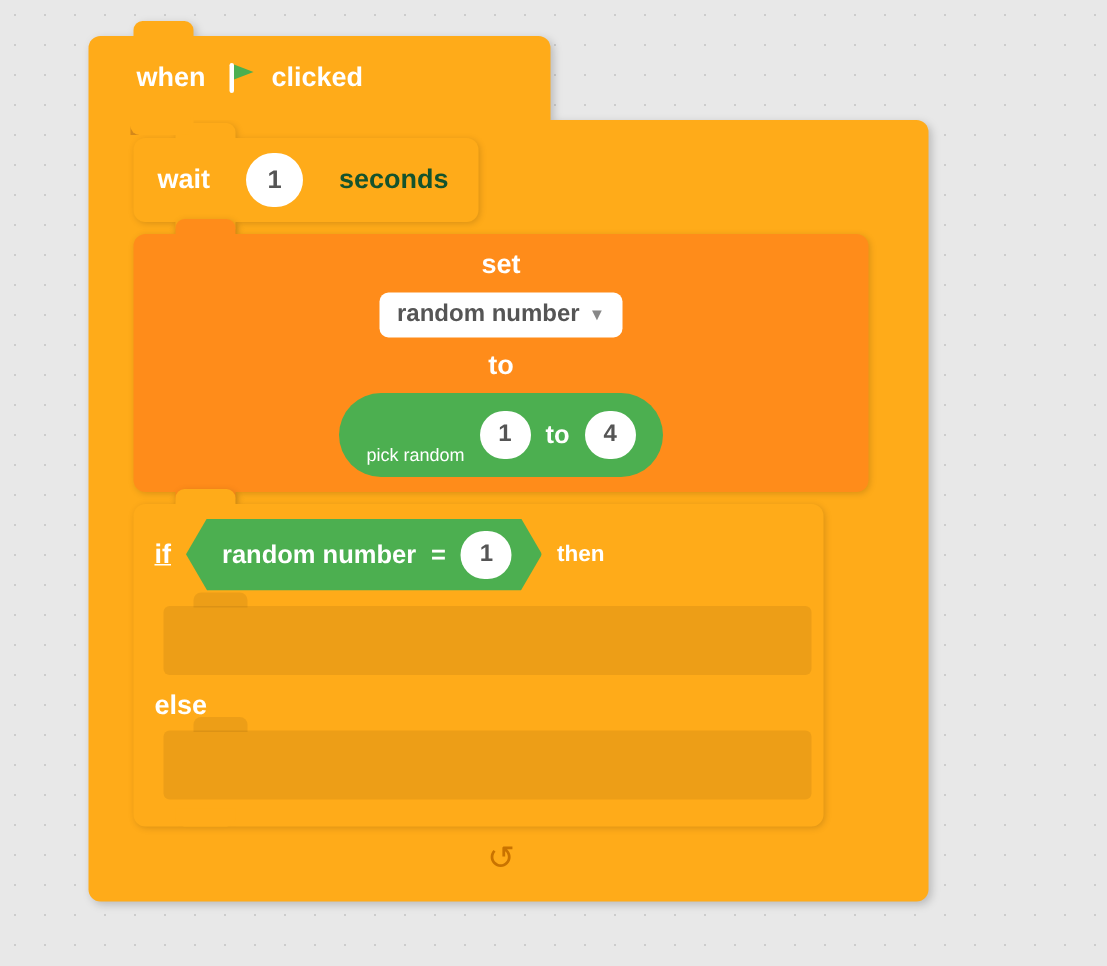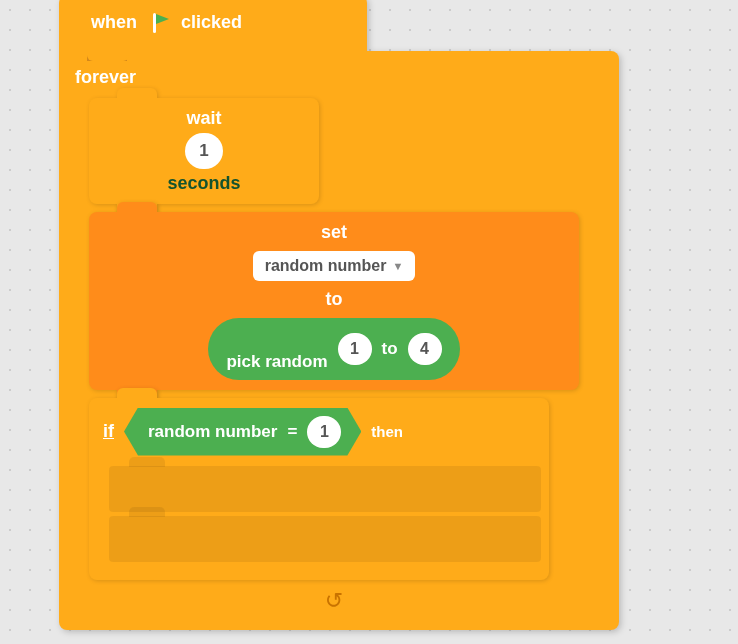--- a/index.html
+++ b/index.html
@@ -98,25 +98,24 @@
 
     <div style="position:absolute; bottom:-10px; left:28px; width:40px; height:12px; background:#FFAB19; border-radius:0 0 6px 6px; z-index:3;"></div>
   </div>
 
   <div style="position:relative; background:#FFAB19; border-radius:0 8px 8px 8px; padding:0 8px 12px 8px; width:560px; margin-top:0; z-index:1;">
 
     <div style="height:10px; position:relative; margin-bottom:2px;">
       <div style="position:absolute; top:0; left:20px; width:40px; height:10px; background:#d4881a; border-radius:6px 6px 0 0;"></div>
     </div>
 
-    <div style="font-size:18px; font-weight:700; color:#fff; padding:4px 10px 10px 8px;">forever</div>
 
     <div style="margin-left:22px; display:flex; flex-direction:column; gap:8px;">
 
-      <div style="position:relative; background:#FFAB19; border-radius:8px; padding:10px 16px; display:flex; align-items:center; gap:4px; width:230px; filter:drop-shadow(1px 1px 2px rgba(0,0,0,0.15));flex-direction:column;">
+      <div style="position:relative; background:#FFAB19; border-radius:8px; padding:10px 16px; display:flex; align-items:center; gap:24px; width:230px; filter:drop-shadow(1px 1px 2px rgba(0,0,0,0.15));">
 
         <div style="position:absolute; top:-10px; left:28px; width:40px; height:12px; background:#FFAB19; border-radius:6px 6px 0 0;"></div>
 
         <div style="position:absolute; bottom:-10px; left:28px; width:40px; height:12px; background:#FFAB19; border-radius:0 0 6px 6px; z-index:3;"></div>
 
         <span style="font-size:18px; font-weight:700; color:#fff;">wait</span>
         <div class="oval-input" style="background:#fff; border-radius:999px; min-width:38px; height:36px; display:flex; align-items:center; justify-content:center; font-size:17px; font-weight:700; color:#555; padding:0 12px;">1</div>
         <span style="font-size:18px; font-weight:700; color:#14532d;">seconds</span>
       </div>
 
@@ -129,21 +128,21 @@
         <span style="font-size:18px; font-weight:700; color:#fff;">set</span>
 
         <div style="background:#fff; border-radius:6px; padding:6px 12px; display:flex; align-items:center; gap:6px;">
           <span style="font-size:16px; font-weight:700; color:#555;">random number</span>
           <span style="font-size:11px; color:#888;">▼</span>
         </div>
 
         <span style="font-size:18px; font-weight:700; color:#fff;">to</span>
 
         <div style="background:#4CAF50; border-radius:999px; padding:8px 18px; display:flex; align-items:center; gap:10px;">
-          <span style="font-size:17px; font-weight:700; color:#fff;margin-top:26px;">pick random</span>
+          <span style="font-size:12px; font-weight:400; color:#fff;margin-top:26px;">pick random</span>
           <div style="background:#fff; border-radius:999px; min-width:34px; height:32px; display:flex; align-items:center; justify-content:center; font-size:16px; font-weight:700; color:#555; padding:0 10px;">1</div>
           <span style="font-size:17px; font-weight:700; color:#fff;">to</span>
           <div style="background:#fff; border-radius:999px; min-width:34px; height:32px; display:flex; align-items:center; justify-content:center; font-size:16px; font-weight:700; color:#555; padding:0 10px;">4</div>
         </div>
       </div>
 
       <div style="position:relative; background:#FFAB19; border-radius:8px; width:460px; filter:drop-shadow(1px 1px 2px rgba(0,0,0,0.15));">
 
         <div style="display:flex; align-items:center; gap:10px; padding:10px 14px; position:relative;">
 
@@ -159,20 +158,21 @@
           </div>
 
           <span style="font-size:15px; font-weight:700; color:#fff;">then</span>
         </div>
 
         <div style="margin-left:20px; min-height:46px; background:rgba(0,0,0,0.07); border-radius:4px; position:relative; margin-right:8px; margin-bottom:4px;">
 
           <div style="position:absolute; top:-9px; left:20px; width:36px; height:10px; background:rgba(0,0,0,0.07); border-radius:5px 5px 0 0;"></div>
         </div>
 
+        <div style="font-size:18px; font-weight:700; color:#fff; padding:6px 14px;">else</div>
 
         <div style="margin-left:20px; min-height:46px; background:rgba(0,0,0,0.07); border-radius:4px; position:relative; margin-right:8px; margin-bottom:4px;">
 
           <div style="position:absolute; top:-9px; left:20px; width:36px; height:10px; background:rgba(0,0,0,0.07); border-radius:5px 5px 0 0;"></div>
         </div>
 
         <div style="position:relative; height:14px;">
           <div style="position:absolute; bottom:0; left:28px; width:40px; height:12px; background:#FFAB19; border-radius:0 0 6px 6px;"></div>
         </div>
       </div>

